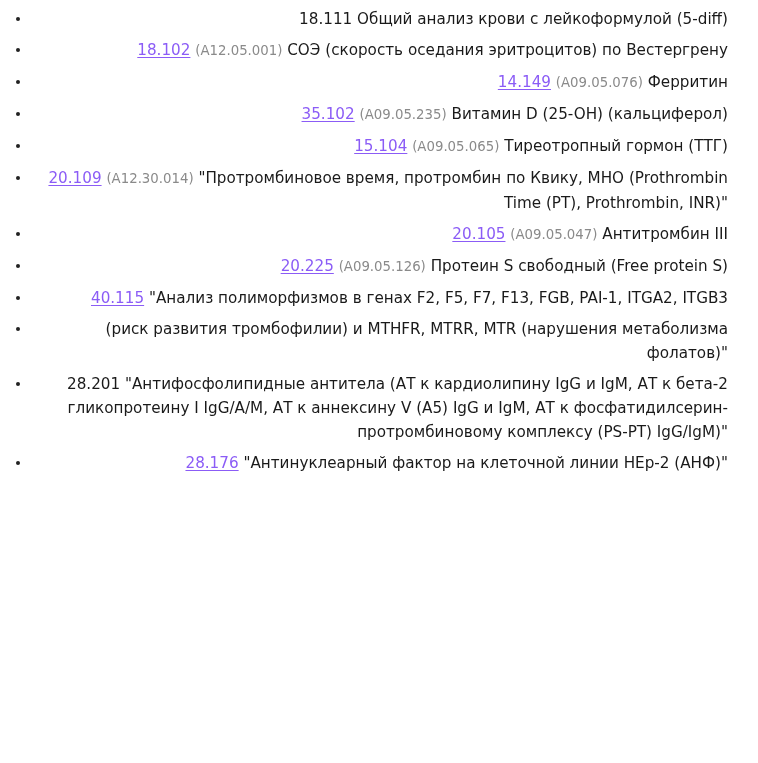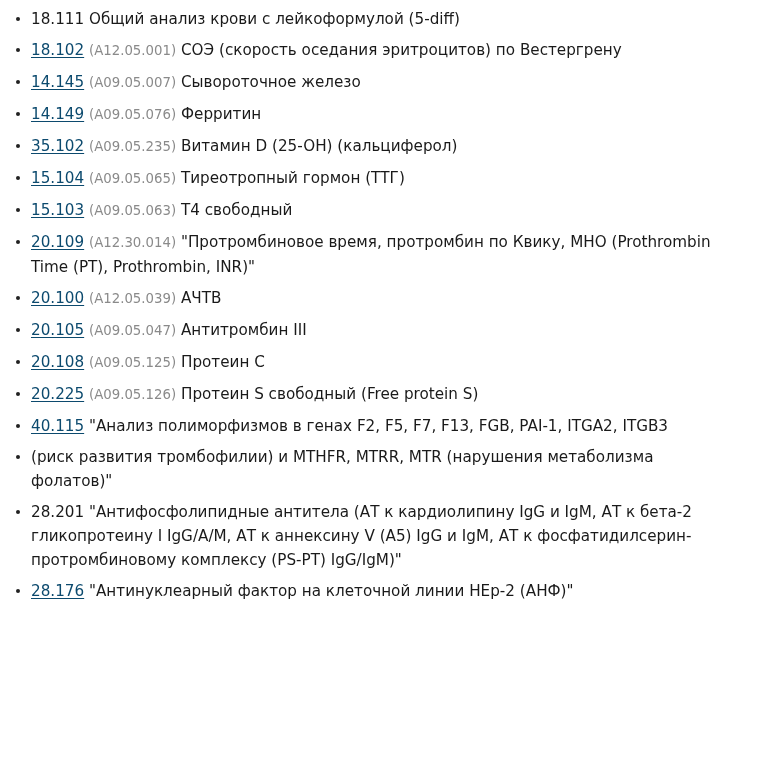--- a/index.html
+++ b/index.html
@@ -11,41 +11,42 @@
     width: 758px;
     height: 763px;
     overflow: hidden;
     font-family: "DejaVu Sans", sans-serif;
     color: #1a1a1a;
   }
   ul.test-list {
     list-style: none;
     margin: 0;
     padding: 7px 0 0 0;
+    text-align: right;
   }
   li.item {
     position: relative;
     padding-left: 31px;
     padding-right: 30px;
     font-size: 15.2px;
     line-height: 24px;
     margin-bottom: 7px;
     letter-spacing: 0px;
   }
   li.item .bullet {
     position: absolute;
     left: 16px;
     top: 10px;
     width: 4px;
     height: 4px;
     border-radius: 50%;
     background: #222;
   }
   a.code-link {
-    color: #0c4a6e;
+    color: #8b5cf6;
     text-decoration: underline;
     text-underline-offset: 2px;
     text-decoration-thickness: 1px;
   }
   span.code-plain { color: #1a1a1a; }
   span.ref {
     color: #8a8a8a;
     font-size: 13.3px;
     margin-top: 16px;
   }
@@ -62,26 +63,20 @@
     <span class="name">Общий анализ крови с лейкоформулой (5-diff)</span>
   </li>
 
   <li class="item">
     <span class="bullet"></span>
     <a class="code-link" href="#">18.102</a>
     <span class="ref">(A12.05.001)</span>
     <span class="name">СОЭ (скорость оседания эритроцитов) по Вестергрену</span>
   </li>
 
-  <li class="item">
-    <span class="bullet"></span>
-    <a class="code-link" href="#">14.145</a>
-    <span class="ref">(A09.05.007)</span>
-    <span class="name">Сывороточное железо</span>
-  </li>
 
   <li class="item">
     <span class="bullet"></span>
     <a class="code-link" href="#">14.149</a>
     <span class="ref">(A09.05.076)</span>
     <span class="name">Ферритин</span>
   </li>
 
 
   <li class="item">
@@ -91,58 +86,40 @@
     <span class="name">Витамин D (25-OH) (кальциферол)</span>
   </li>
 
   <li class="item">
     <span class="bullet"></span>
     <a class="code-link" href="#">15.104</a>
     <span class="ref">(A09.05.065)</span>
     <span class="name">Тиреотропный гормон (ТТГ)</span>
   </li>
 
-  <li class="item">
-    <span class="bullet"></span>
-    <a class="code-link" href="#">15.103</a>
-    <span class="ref">(A09.05.063)</span>
-    <span class="name">Т4 свободный</span>
-  </li>
 
   <li class="item">
     <span class="bullet"></span>
     <a class="code-link" href="#">20.109</a>
     <span class="ref">(A12.30.014)</span>
     <span class="name">"Протромбиновое время, протромбин по Квику, МНО (Prothrombin Time (PT), Prothrombin, INR)"</span>
   </li>
 
-  <li class="item">
-    <span class="bullet"></span>
-    <a class="code-link" href="#">20.100</a>
-    <span class="ref">(A12.05.039)</span>
-    <span class="name">АЧТВ</span>
-  </li>
 
 
 
 
   <li class="item">
     <span class="bullet"></span>
     <a class="code-link" href="#">20.105</a>
     <span class="ref">(A09.05.047)</span>
     <span class="name">Антитромбин III</span>
   </li>
 
 
-  <li class="item">
-    <span class="bullet"></span>
-    <a class="code-link" href="#">20.108</a>
-    <span class="ref">(A09.05.125)</span>
-    <span class="name">Протеин С</span>
-  </li>
 
   <li class="item">
     <span class="bullet"></span>
     <a class="code-link" href="#">20.225</a>
     <span class="ref">(A09.05.126)</span>
     <span class="name">Протеин S свободный (Free protein S)</span>
   </li>
 
   <li class="item">
     <span class="bullet"></span>

